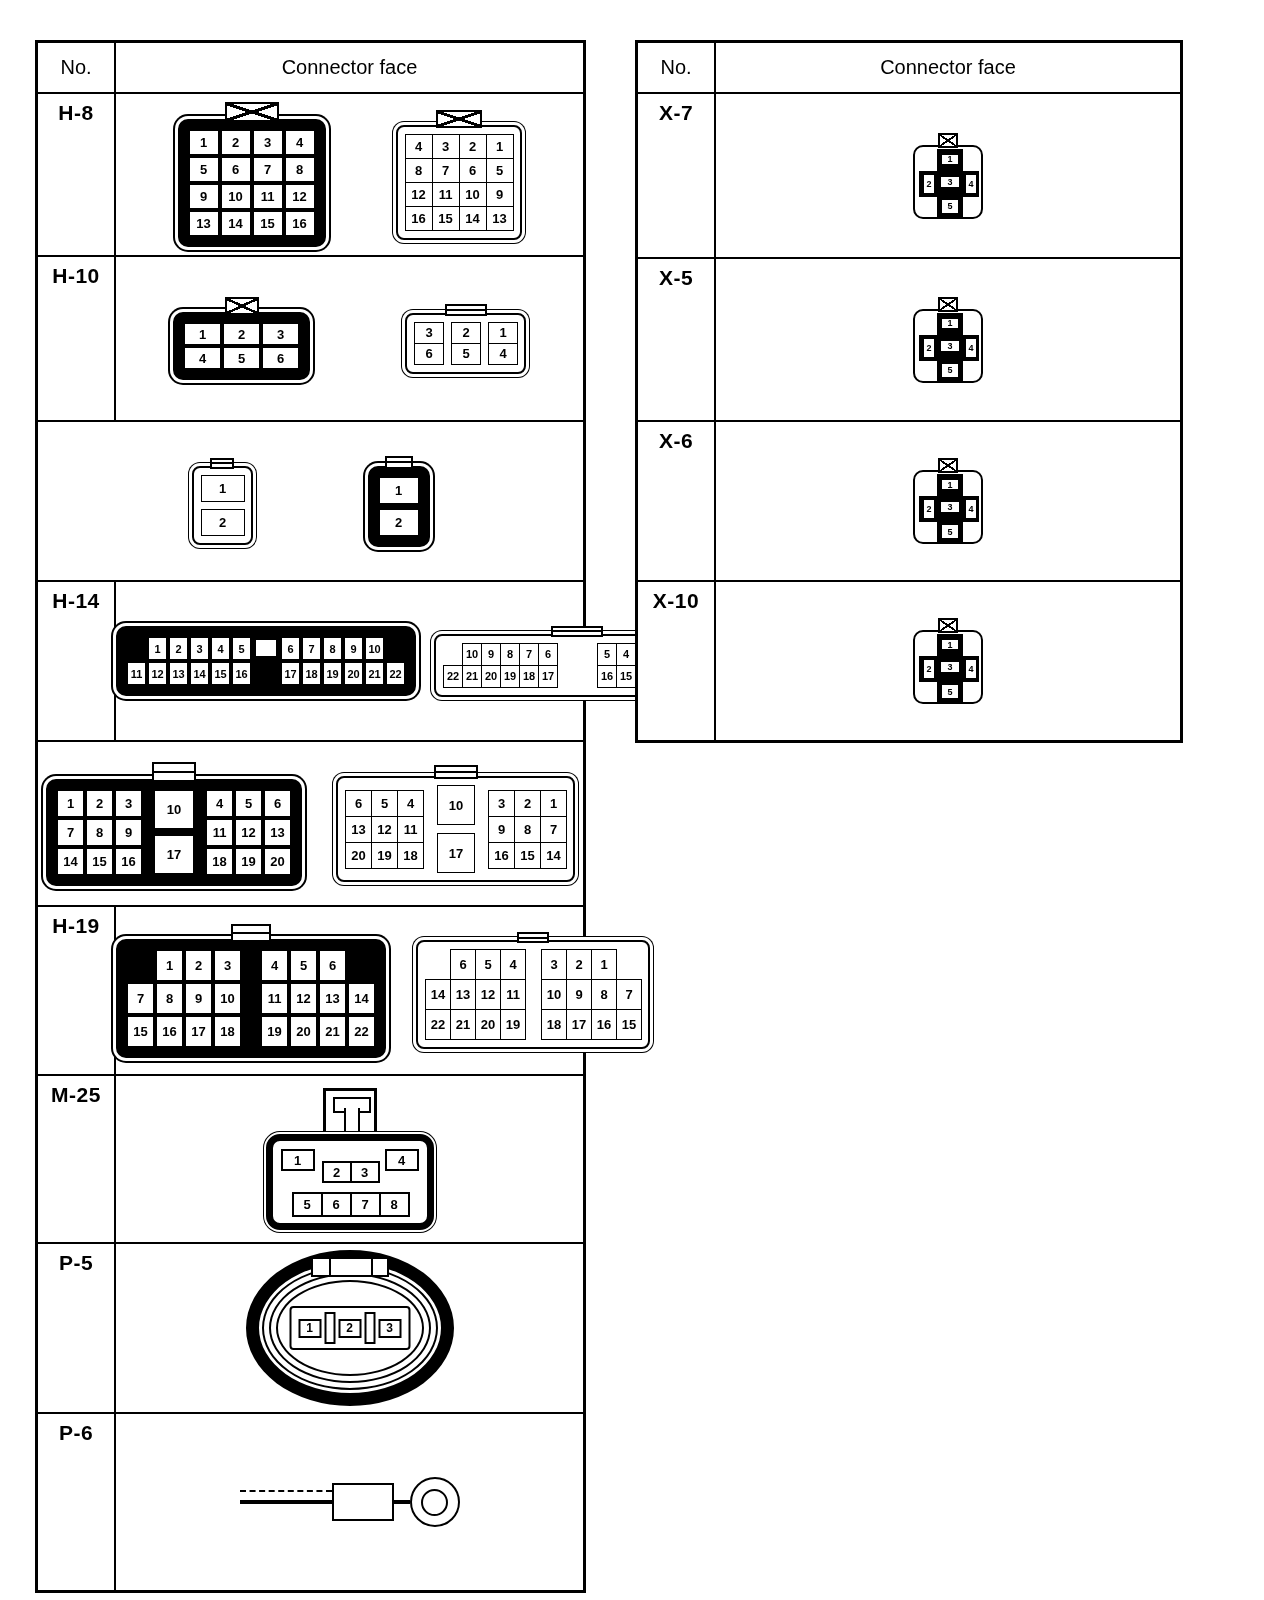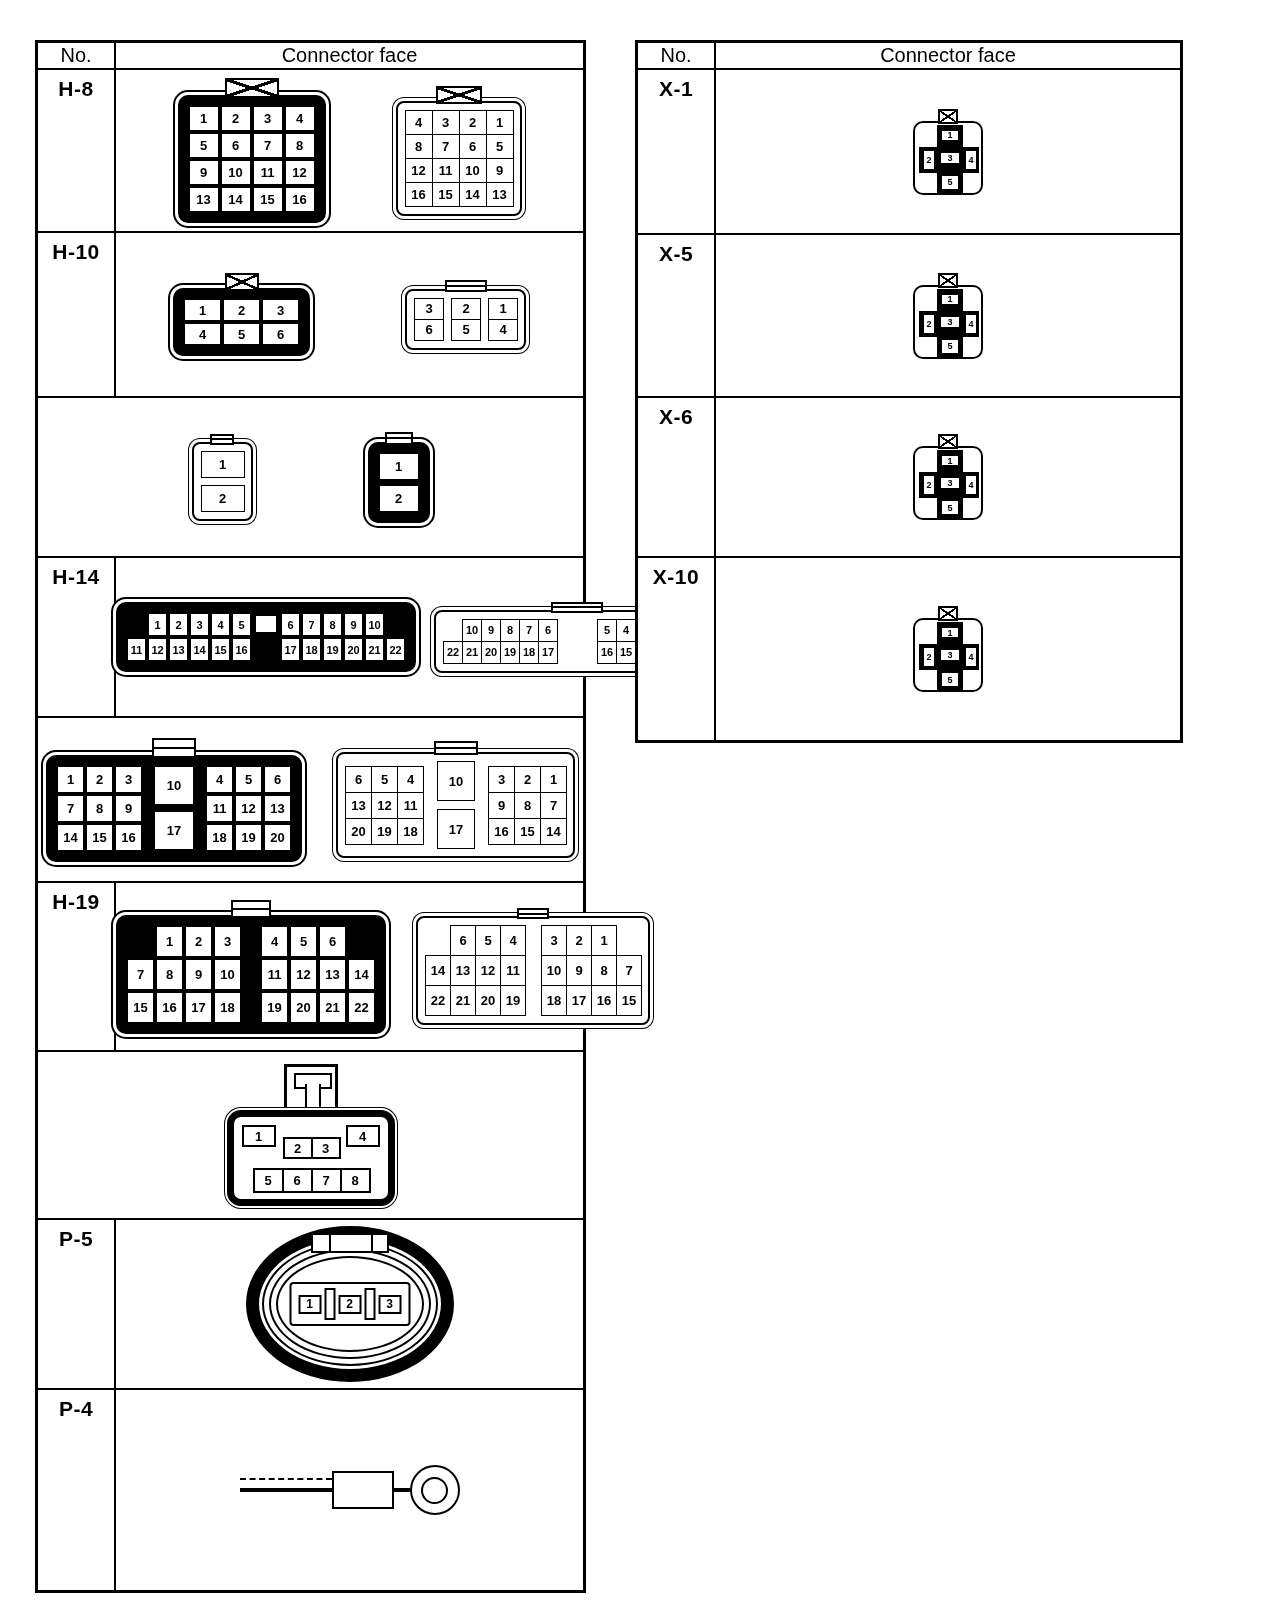--- a/index.html
+++ b/index.html
@@ -7,21 +7,21 @@
   .page {
     position: relative; width: 1264px; height: 1600px;
     background: #ffffff; color: #000;
     font-family: "Liberation Sans", sans-serif;
     overflow: hidden;
   }
   .ctable { position: absolute; border: 3px solid #000; background: #fff; display: flex; flex-direction: column; }
   #table-0 { left: 35px; top: 40px; width: 551px; height: 1553px; }
   #table-1 { left: 635px; top: 40px; width: 548px; height: 703px; }
 
-  .thead { display: flex; height: 27px; border-bottom: 2px solid #000; flex: none; }
+  .thead { display: flex; height: 51px; border-bottom: 2px solid #000; flex: none; }
   .nocell { width: 78px; flex: none; border-right: 2px solid #000; display: flex; justify-content: center; }
   .facecell { flex: 1; display: flex; justify-content: center; }
   .thead .nocell, .thead .facecell { align-items: center; font-size: 20px; }
   .trow { display: flex; border-bottom: 2px solid #000; flex: none; }
   .trow:last-child { border-bottom: none; flex: 1; }
   .trow .nocell { align-items: flex-start; padding-top: 7px; font-size: 21px; font-weight: 600; letter-spacing: 0.5px; }
   .trow .facecell { align-items: center; }
 
   
   .conn { display: flex; flex-direction: column; align-items: center; }
@@ -527,20 +527,23 @@
                   <div class="pin" style="width: 26px; height: 31px; font-size: 13px;">17</div>
                   <div class="pin" style="width: 26px; height: 31px; font-size: 13px;">16</div>
                   <div class="pin" style="width: 26px; height: 31px; font-size: 13px;">15</div>
                 </div>
               </div>
             </div>
           </div>
         </div>
       </div>
       <div class="trow" style="height: 168px;">
+        <div class="nocell">
+          <span>M-25</span>
+        </div>
         <div class="facecell">
           <div class="m25wrap">
             <div class="m25tab">
               <div class="tshape"></div>
             </div>
             <div class="m25">
               <div class="mpin mp1">1</div>
               <div class="mpin mp4">4</div>
               <div class="mpmid">
                 <div class="mpin">2</div>
@@ -571,21 +574,21 @@
               <div class="osep"></div>
               <div class="opin">2</div>
               <div class="osep"></div>
               <div class="opin">3</div>
             </div>
           </div>
         </div>
       </div>
       <div class="trow" style="height: 197px;">
         <div class="nocell">
-          <span>P-4</span>
+          <span>P-6</span>
         </div>
         <div class="facecell">
           <div class="ringwrap">
             <div class="wire"></div>
             <div class="barrel"></div>
             <div class="link"></div>
             <div class="rring">
               <div class="rhole"></div>
             </div>
           </div>
@@ -596,21 +599,21 @@
     <div class="thead">
       <div class="nocell">
           <span>No.</span>
         </div>
       <div class="facecell">
           <span>Connector face</span>
         </div>
     </div>
   <div class="trow" style="height: 165px;">
         <div class="nocell">
-          <span>X-1</span>
+          <span>X-7</span>
         </div>
         <div class="facecell">
           <div class="relwrap">
             <div class="tab xbox" style="width: 20px; height: 15px;"></div>
             <div class="relay">
               <div class="rv"></div>
               <div class="rh"></div>
               <div class="rpin rp1">1</div>
               <div class="rpin rp2">2</div>
               <div class="rpin rp3">3</div>

